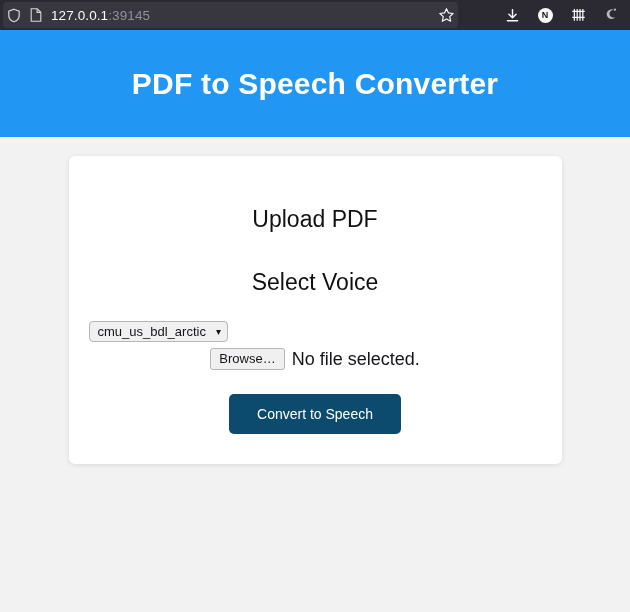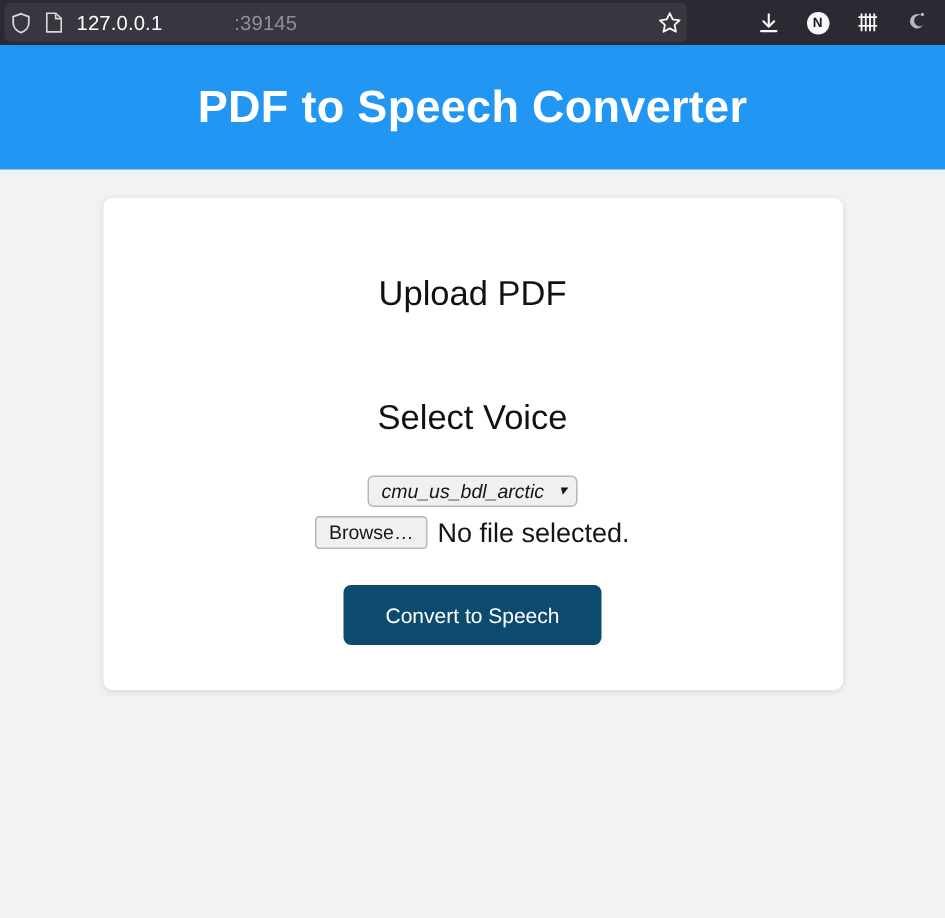--- a/index.html
+++ b/index.html
@@ -40,21 +40,21 @@
     justify-content: center;
     flex: none;
   }
   .urlbar-text {
     font-size: 13.5px;
     color: #fbfbfe;
     letter-spacing: 0.1px;
     white-space: nowrap;
     margin-left: 4px;
   }
-  .urlbar-text .port { color: #8f8f9d; margin-left: 48px; }
+  .urlbar-text .port { color: #8f8f9d; }
   .star-btn {
     position: absolute;
     left: 434px;
     top: 3px;
     width: 24px;
     height: 24px;
     display: flex;
     align-items: center;
     justify-content: center;
   }
@@ -89,21 +89,21 @@
     font-family: "Liberation Sans", sans-serif;
   }
 
   
   .page {
     height: 582px;
     background: #f2f2f2;
     overflow: hidden;
   }
   .banner {
-    height: 83px;
+    height: 107px;
     background: #2196f3;
     display: flex;
     align-items: center;
     justify-content: center;
   }
   .banner-title {
     color: #ffffff;
     font-size: 30px;
     font-weight: bold;
     letter-spacing: 0.2px;
@@ -118,27 +118,26 @@
     padding: 30px 20px 30px 20px;
     box-sizing: border-box;
     text-align: center;
   }
   .card-heading {
     font-size: 23px;
     font-weight: normal;
     color: #111111;
     margin: 20px 0 0 0;
   }
-  .card-heading.second { margin-top: 56px; }
+  .card-heading.second { margin-top: 36px; }
 
   .voice-row {
     margin-top: 25px;
     display: flex;
-    justify-content: center;
-    font-style: italic;
+    justify-content: flex-start;
   }
   .voice-select {
     font-family: "Liberation Sans", sans-serif;
     font-size: 13px;
     color: #15141a;
     background: #f0f0f0;
     border: 1px solid #b6b6b9;
     border-radius: 4px;
     padding: 2px 6px 3px 8px;
     min-width: 132px;

